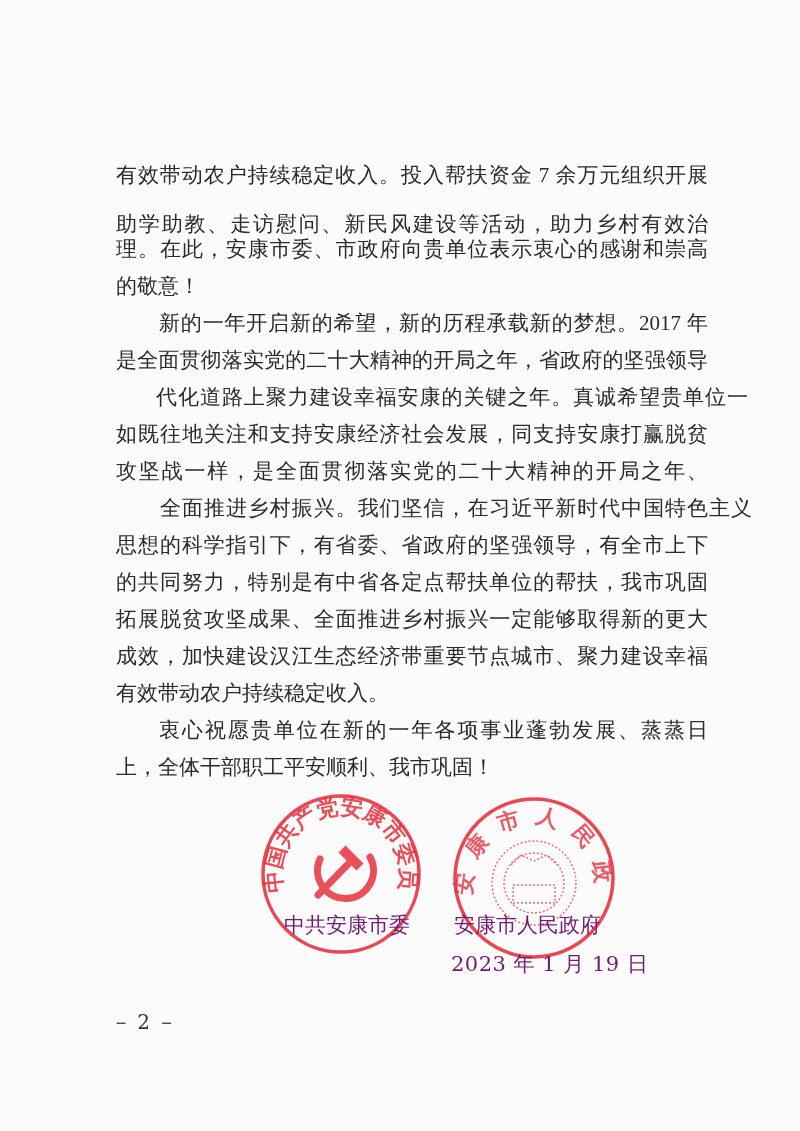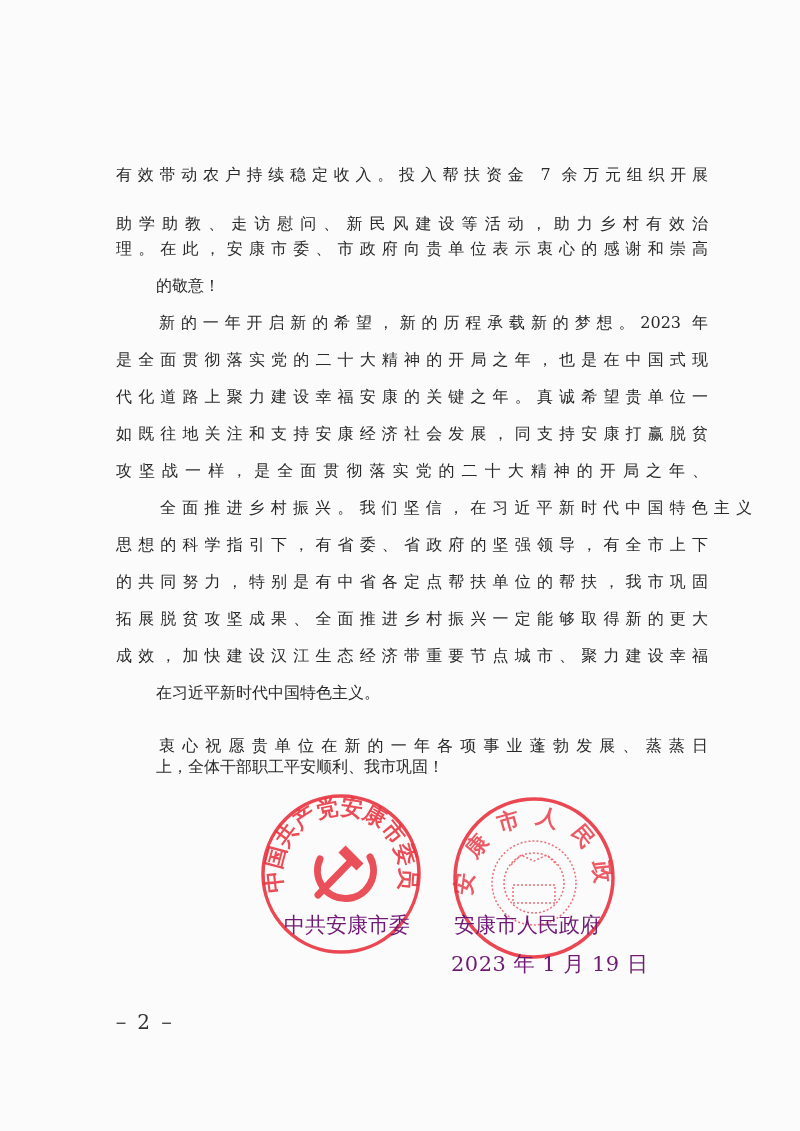--- a/index.html
+++ b/index.html
@@ -4,56 +4,56 @@
 <style>
   html, body { margin: 0; padding: 0; }
   body {
     width: 800px; height: 1131px; position: relative; overflow: hidden;
     background: #fbfbfb;
     font-family: "DejaVu Serif", "Liberation Serif", serif;
     color: #2a2a2a;
   }
   .line {
     position: absolute; left: 116px; width: 592px;
-    font-size: 16px; line-height: 24px; height: 24px;
-    white-space: nowrap; text-align: justify; text-align-last: justify;
+    font-size: 21px; line-height: 24px; height: 24px;
+    white-space: nowrap; text-align: justify; text-align-last: justify; font-family: Liberation Serif, serif;
   }
-  .line.last { text-align-last: left; margin-left: 40px; }
+  .line.last { text-align-last: left; }
   .line.indent { left: 159px; width: 549px; }
   .seal { position: absolute; }
   .sig {
     position: absolute; font-size: 21px; line-height: 24px; white-space: nowrap;
     color: #701a75;
     margin-top: 46px;
   }
   .page-num {
     position: absolute; left: 111px; top: 1010px;
     font-size: 20px; line-height: 24px; color: #333;
   }
 </style>
 </head>
 <body>
 
 <div id="body-text">
     <div class="line" style="top: 163px;">有效带动农户持续稳定收入。投入帮扶资金 7 余万元组织开展</div>
     <div class="line" style="top: 212px;">助学助教、走访慰问、新民风建设等活动，助力乡村有效治</div>
     <div class="line" style="top: 237px;">理。在此，安康市委、市政府向贵单位表示衷心的感谢和崇高</div>
     <div class="line last" style="top: 274px;">的敬意！</div>
-    <div class="line indent" style="top: 311px;">新的一年开启新的希望，新的历程承载新的梦想。2023 年</div>
-    <div class="line" style="top: 348px;">是全面贯彻落实党的二十大精神的开局之年，也是在中国式现</div>
-    <div class="line" style="top: 385px;">代化道路上聚力建设幸福安康的关键之年。真诚希望贵单位一</div>
+    <div class="line indent" style="top: 311px;">新的一年开启新的希望，新的历程承载新的梦想。2017 年</div>
+    <div class="line" style="top: 348px;">是全面贯彻落实党的二十大精神的开局之年，省政府的坚强领导</div>
+    <div class="line" style="top: 385px; margin-left: 40px;">代化道路上聚力建设幸福安康的关键之年。真诚希望贵单位一</div>
     <div class="line" style="top: 422px;">如既往地关注和支持安康经济社会发展，同支持安康打赢脱贫</div>
     <div class="line" style="top: 459px;">攻坚战一样，是全面贯彻落实党的二十大精神的开局之年、</div>
     <div class="line" style="top: 496px; margin-left: 44px;">全面推进乡村振兴。我们坚信，在习近平新时代中国特色主义</div>
     <div class="line" style="top: 533px;">思想的科学指引下，有省委、省政府的坚强领导，有全市上下</div>
     <div class="line" style="top: 570px;">的共同努力，特别是有中省各定点帮扶单位的帮扶，我市巩固</div>
     <div class="line" style="top: 607px;">拓展脱贫攻坚成果、全面推进乡村振兴一定能够取得新的更大</div>
     <div class="line" style="top: 644px;">成效，加快建设汉江生态经济带重要节点城市、聚力建设幸福</div>
-    <div class="line last" style="top: 681px;">在习近平新时代中国特色主义。</div>
-    <div class="line indent" style="top: 734px;">衷心祝愿贵单位在新的一年各项事业蓬勃发展、蒸蒸日</div>
+    <div class="line last" style="top: 681px;">有效带动农户持续稳定收入。</div>
+    <div class="line indent" style="top: 718px;">衷心祝愿贵单位在新的一年各项事业蓬勃发展、蒸蒸日</div>
     <div class="line last" style="top: 755px;">上，全体干部职工平安顺利、我市巩固！</div>
   </div>
 
 <svg class="seal" style="left:258px; top:791px;" width="166" height="166" viewBox="0 0 166 166">
   <defs>
     <path id="arcL" d="M 27 105 A 60 60 0 1 1 139 105"></path>
   </defs>
   <circle cx="83" cy="83" r="78" fill="none" stroke="#e8333f" stroke-width="3.5" opacity="0.9"></circle>
   <text fill="#e8333f" font-size="22" font-weight="bold" opacity="0.88" font-family="DejaVu Sans, sans-serif">
     <textPath href="#arcL" startOffset="2%">中国共产党安康市委员会</textPath>

